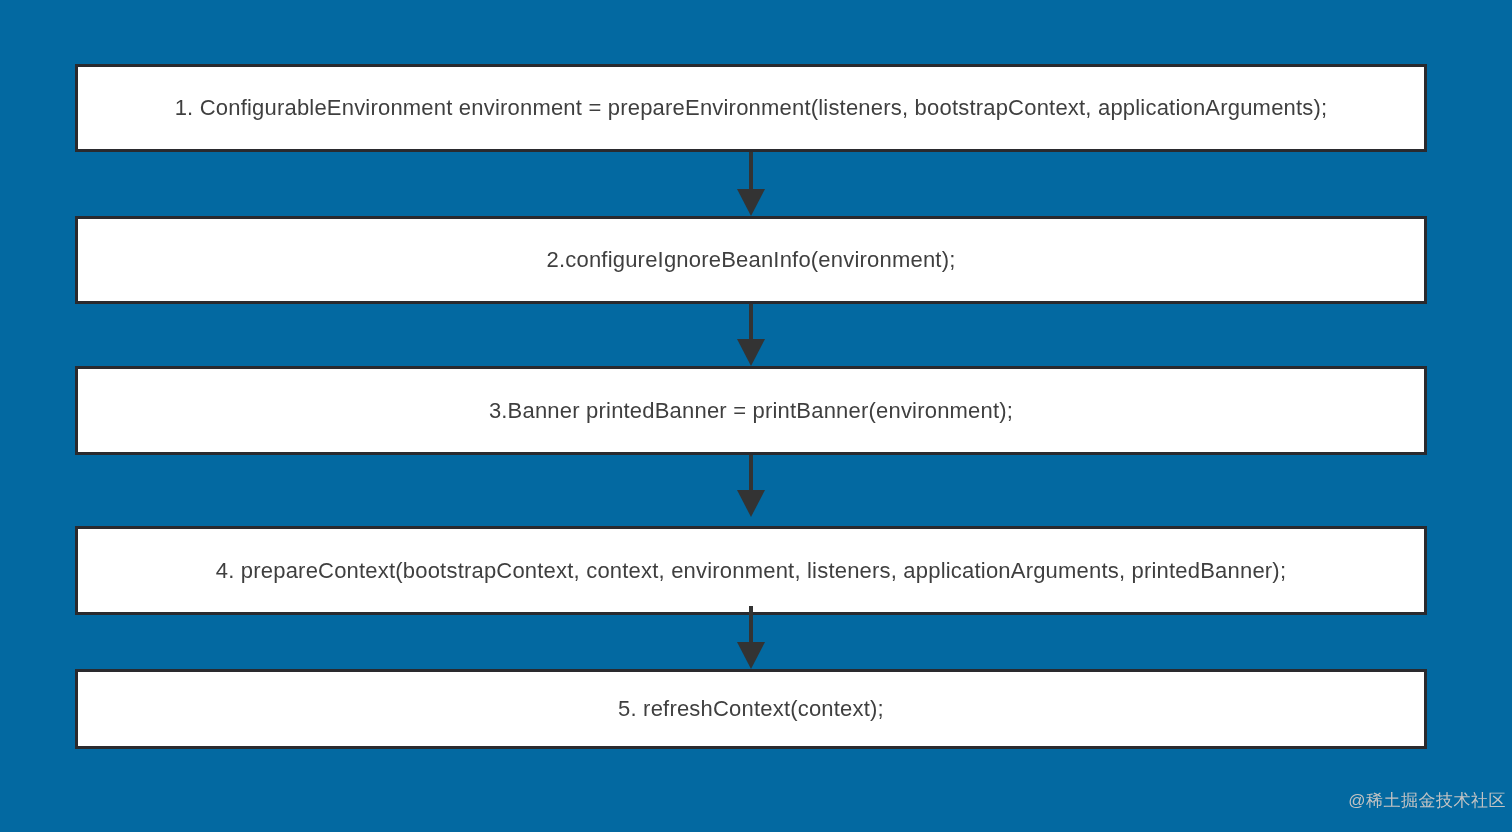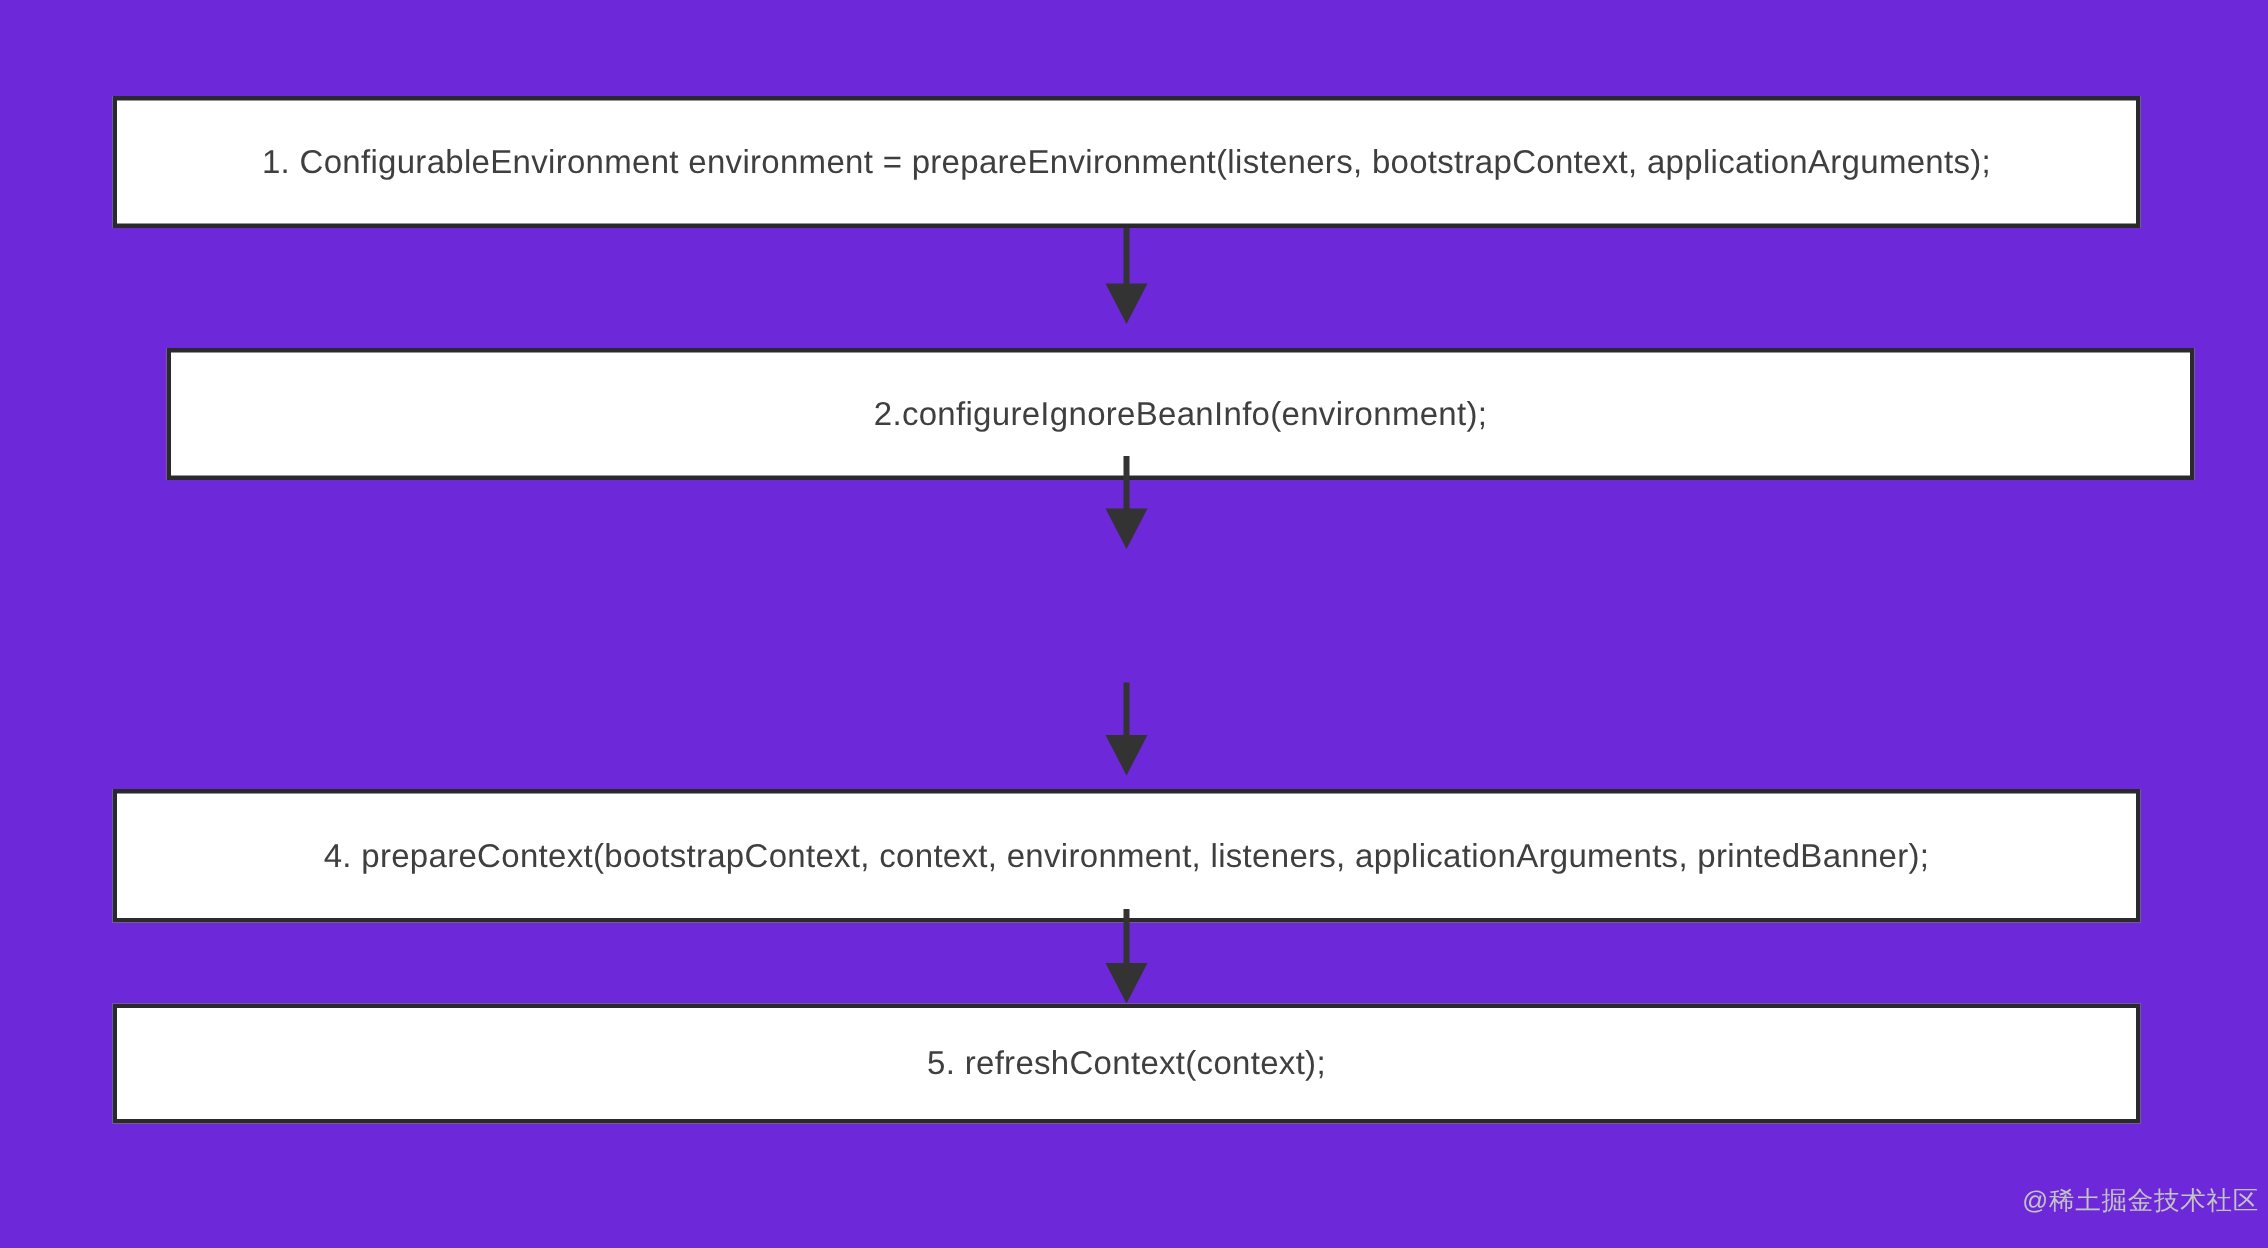--- a/index.html
+++ b/index.html
@@ -4,21 +4,21 @@
 <style>
   html, body {
     margin: 0;
     padding: 0;
     background: #ffffff;
   }
   .canvas {
     position: relative;
     width: 1512px;
     height: 832px;
-    background: #6d28d9;
+    background: #0369a1;
     overflow: hidden;
     font-family: "Liberation Sans", sans-serif;
   }
   .step-box {
     position: absolute;
     left: 75px;
     width: 1352px;
     box-sizing: border-box;
     border: 3px solid #2a2a2e;
     background: #ffffff;
@@ -26,21 +26,21 @@
     align-items: center;
     justify-content: center;
   }
   .step-label {
     font-size: 22px;
     color: #3f3f3f;
     letter-spacing: 0.2px;
     white-space: nowrap;
   }
   .box-1 { top: 64px;  height: 88px; }
-  .box-2 { top: 232px; height: 88px; margin-left: 36px; }
+  .box-2 { top: 216px; height: 88px; }
   .box-3 { top: 366px; height: 89px; }
   .box-4 { top: 526px; height: 89px; align-items: center; }
   .box-5 { top: 669px; height: 80px; }
 
   .arrow-connector {
     position: absolute;
     left: 737px;
     width: 28px;
   }
   .arrow-1 { top: 152px; height: 64px; }
@@ -91,20 +91,23 @@
 
   <div class="step-box box-2">
     <span class="step-label">2.configureIgnoreBeanInfo(environment);</span>
   </div>
 
   <div class="arrow-connector arrow-2">
     <div class="arrow-stem"></div>
     <div class="arrow-head"></div>
   </div>
 
+  <div class="step-box box-3">
+    <span class="step-label">3.Banner printedBanner = printBanner(environment);</span>
+  </div>
 
   <div class="arrow-connector arrow-3">
     <div class="arrow-stem"></div>
     <div class="arrow-head"></div>
   </div>
 
   <div class="step-box box-4">
     <span class="step-label">4. prepareContext(bootstrapContext, context, environment, listeners, applicationArguments, printedBanner);</span>
   </div>
 

